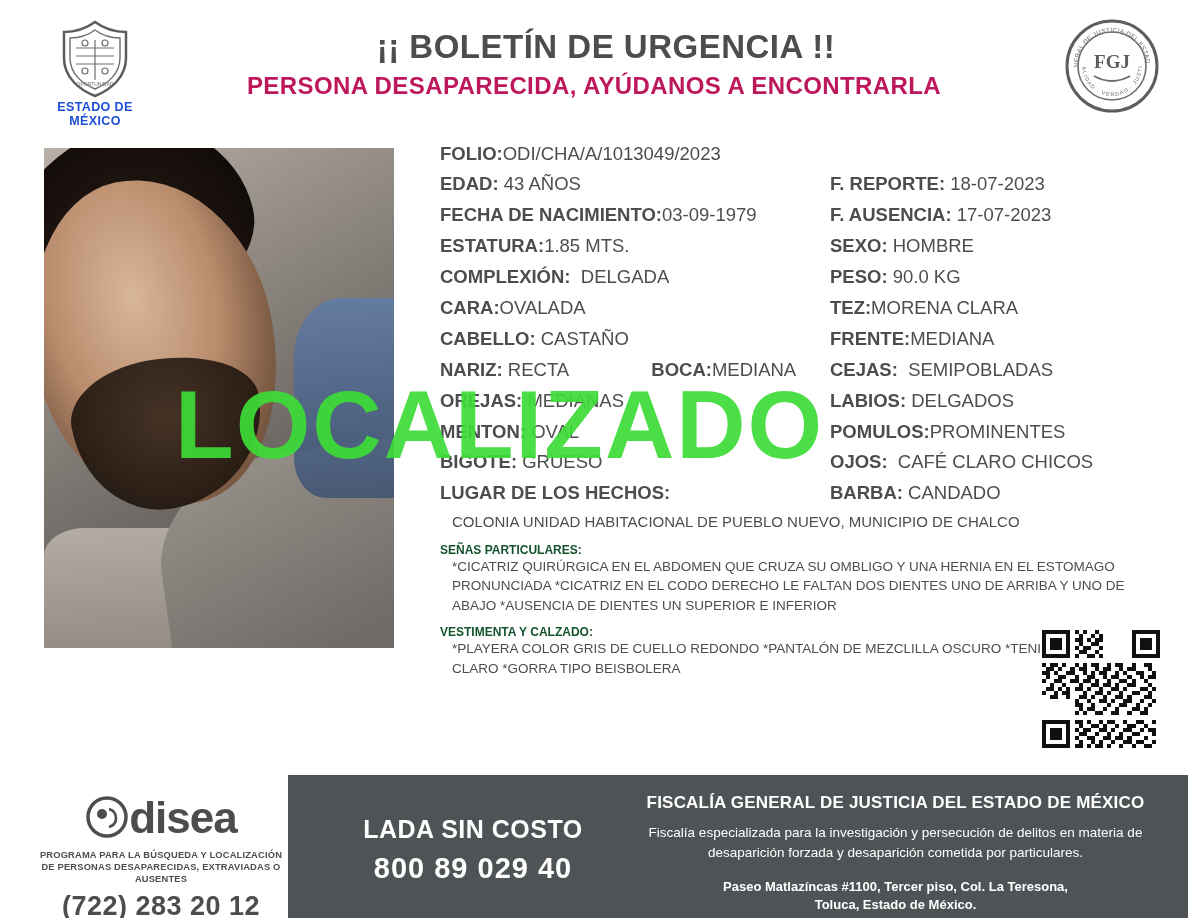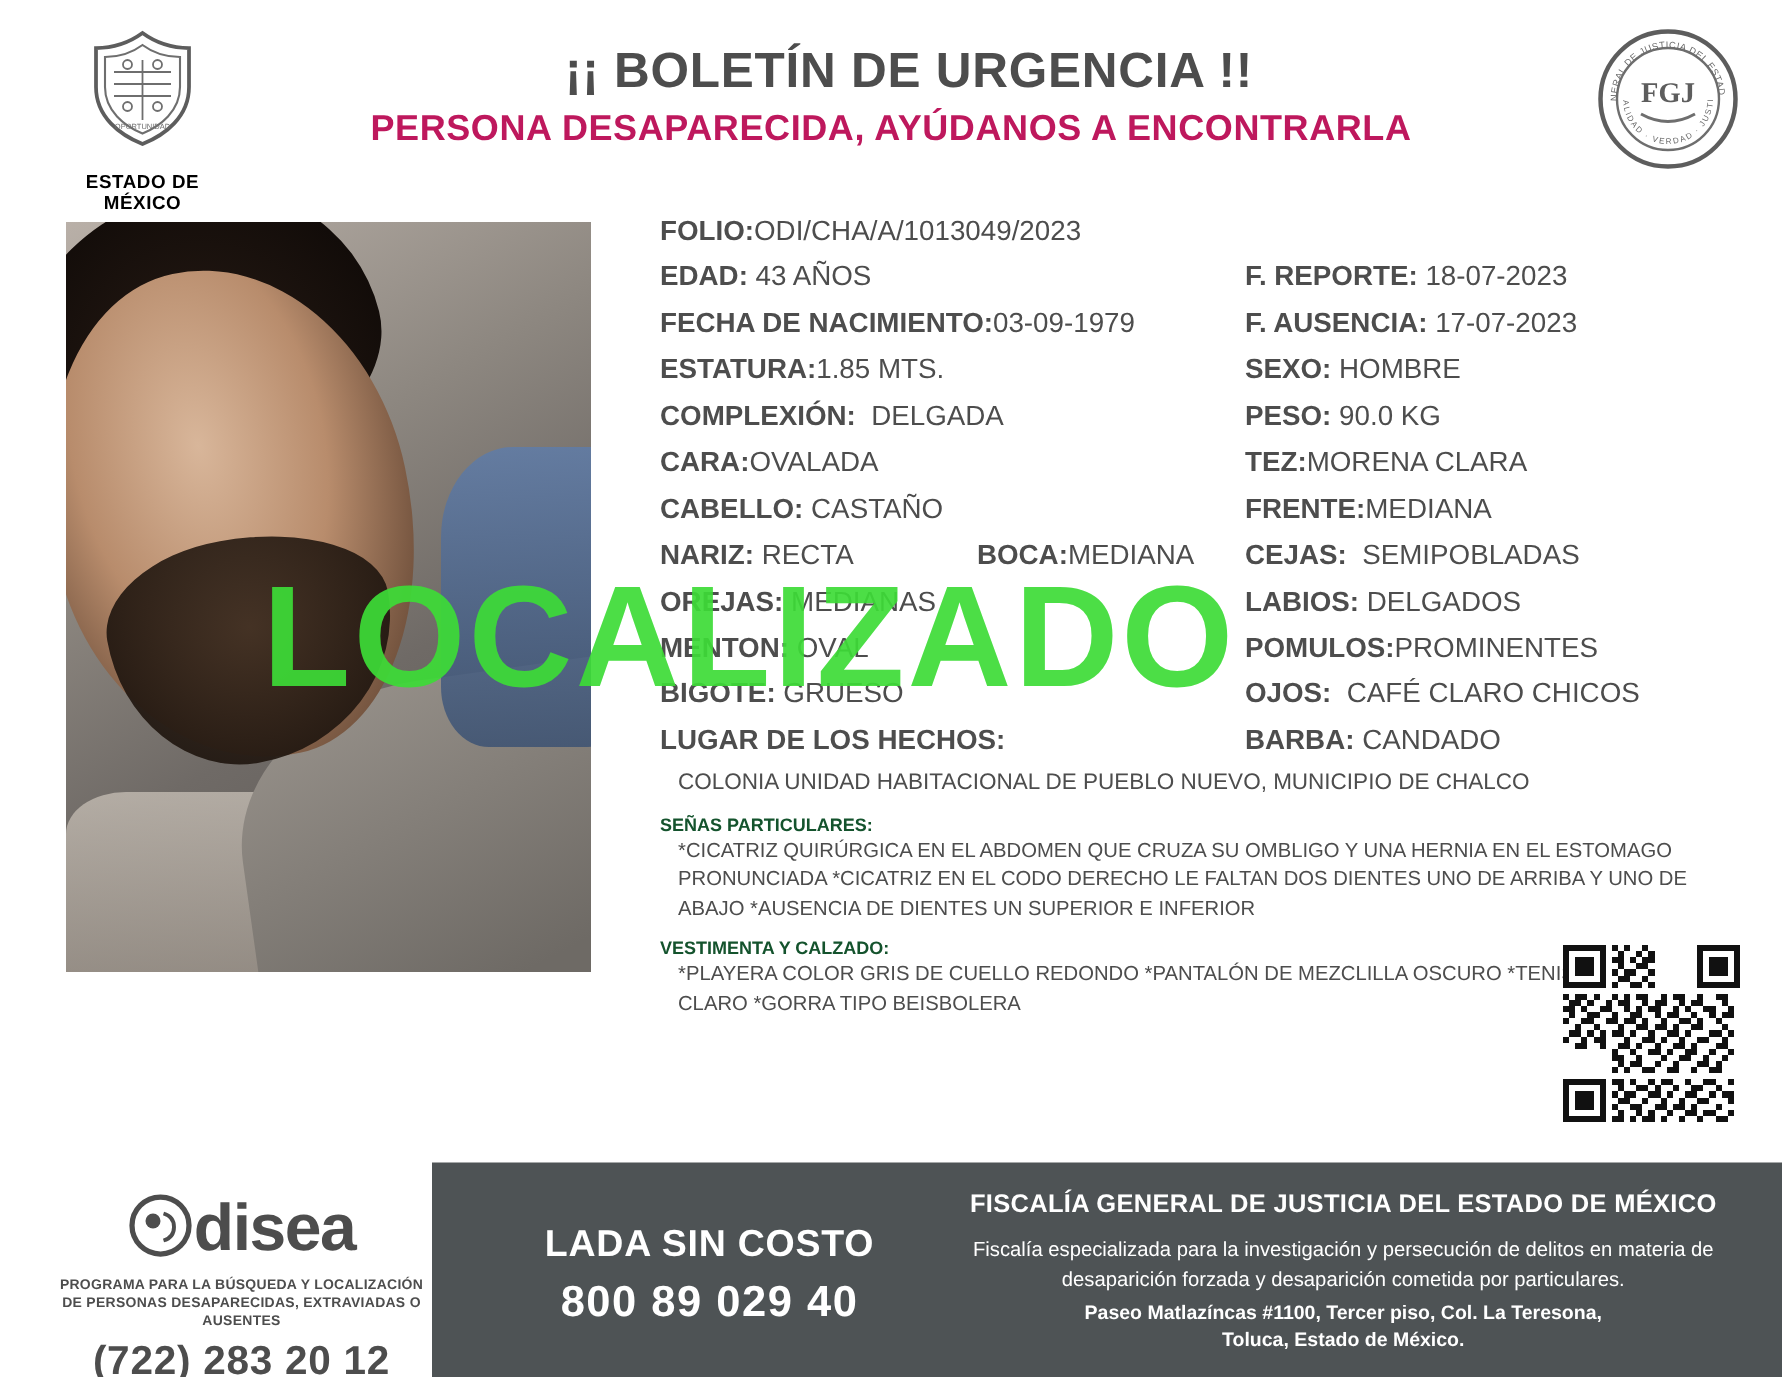--- a/index.html
+++ b/index.html
@@ -15,21 +15,21 @@
 
   
   .header{position:absolute;top:0;left:0;width:1188px;height:130px;}
   .edomex-logo{position:absolute;left:30px;top:18px;width:130px;text-align:center;}
   .edomex-shield{
     width:82px;height:82px;margin:0 auto;
     position:relative;
   }
   .edomex-shield svg{display:block;}
   .edomex-caption{
-    font-size:12.5px;font-weight:bold;color:#000000;letter-spacing:.4px;margin-top:14px;
+    font-size:12.5px;font-weight:bold;color:#1d4ed8;letter-spacing:.4px;margin-top:0;
   }
   .header-titles{position:absolute;left:0;right:0;top:28px;text-align:center;}
   .title-main{
     font-size:33px;font-weight:bold;color:#4d4d4d;letter-spacing:.5px;
     margin:0 0 6px 0;
     padding-left:24px;
   }
   .title-sub{
     font-size:24px;font-weight:bold;color:#be185d;letter-spacing:.4px;margin:0;
   }
@@ -113,21 +113,21 @@
   .odisea-word{font-size:44px;font-weight:bold;color:#4d4d4d;letter-spacing:-1px;line-height:1;}
   .odisea-sub{font-size:9.3px;font-weight:bold;color:#4d4d4d;line-height:1.3;margin-top:3px;letter-spacing:.2px;}
   .odisea-phone{font-size:27px;font-weight:bold;color:#4d4d4d;margin-top:6px;letter-spacing:.5px;}
   .gray-bar{position:absolute;left:288px;top:0;width:900px;height:143px;background:#4e5355;}
   .lada{position:absolute;left:40px;top:40px;width:290px;color:#fff;text-align:center;}
   .lada-title{font-size:25px;font-weight:bold;letter-spacing:.5px;}
   .lada-number{font-size:29px;font-weight:bold;margin-top:8px;letter-spacing:1px;}
   .fgjem{position:absolute;left:330px;top:18px;width:555px;color:#fff;text-align:center;}
   .fgjem-title{font-size:17px;font-weight:bold;letter-spacing:.2px;}
   .fgjem-desc{font-size:13.5px;line-height:1.45;margin-top:10px;}
-  .fgjem-addr{font-size:13px;font-weight:bold;line-height:1.4;margin-top:4px;}
+  .fgjem-addr{font-size:13px;font-weight:bold;line-height:1.4;margin-top:16px;}
 </style>
 </head>
 <body>
 
 <div class="page">
 
   <div class="header">
 
     <div class="edomex-logo">
       <div class="edomex-shield">

